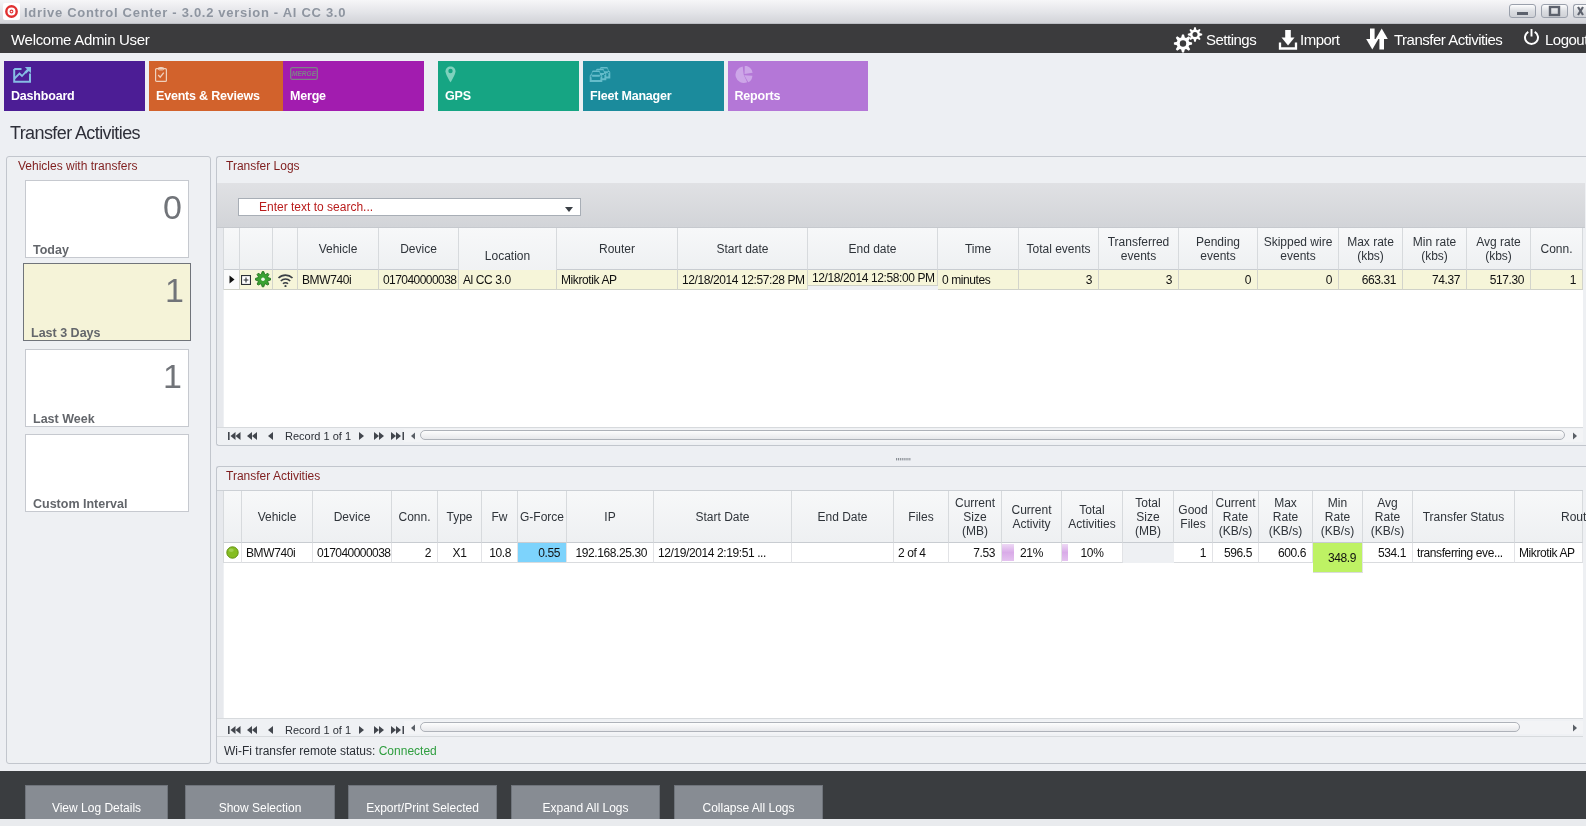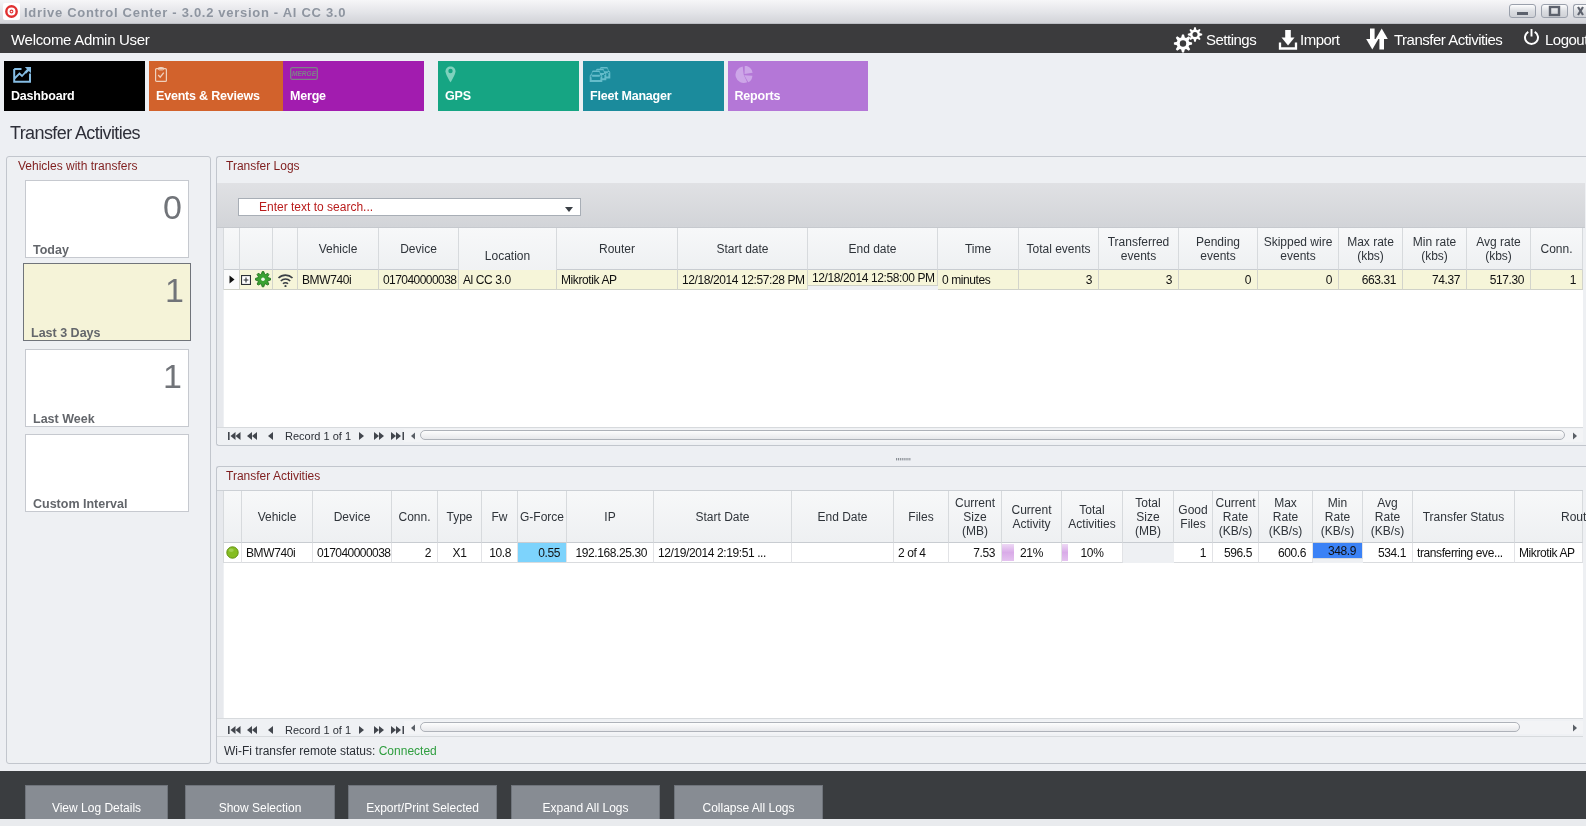--- a/index.html
+++ b/index.html
@@ -83,21 +83,21 @@
 <path d="M0.2 12 H12.4 L6.3 22.5 Z" fill="#fff"></path>
 <rect x="13.4" y="11.5" width="4.6" height="11" fill="#fff"></rect>
 <path d="M9.6 12 H21.8 L15.7 1.5 Z" fill="#fff"></path>
 </svg>
 <div class="abs mitem" style="left:1394px">Transfer Activities</div>
 <svg class="abs" style="left:1523px;top:29px" width="17" height="17" viewBox="0 0 17 17">
 <path d="M5.3 2.9 A 6.5 6.5 0 1 0 11.7 2.9" fill="none" stroke="#fff" stroke-width="2"></path>
 <rect x="7.55" y="0" width="1.9" height="7.5" fill="#fff"></rect>
 </svg>
 <div class="abs mitem" style="left:1545px">Logout</div>
-<div class="abs tile" style="left:4px;background:#000000">
+<div class="abs tile" style="left:4px;background:#4c1d95">
     <svg width="20" height="18" viewBox="0 0 20 18" style="position:absolute;left:9px;top:4px">
 <path d="M1.2 4 V16.8 H17 V8.5" fill="none" stroke="#86bde4" stroke-width="2"></path>
 <path d="M1.2 4 H8.5" stroke="#86bde4" stroke-width="2" fill="none"></path>
 <path d="M1.5 13.5 L6.5 8.5 L9 11 L15.5 4" fill="none" stroke="#86bde4" stroke-width="1.8"></path>
 <path d="M12.5 2.2 H17.8 V7.5" fill="none" stroke="#86bde4" stroke-width="0"></path>
 <path d="M11.8 2 L18 2 L18 8.2 L15.8 5.9 L13 8.7 L11.3 7 L14.1 4.2 Z" fill="#86bde4"></path>
 </svg>
     <div class="tlabel">Dashboard</div>
   </div>
 <div class="abs tile" style="left:149px;background:#d2622c">
@@ -334,21 +334,21 @@
     <span style="position:relative;margin:0 auto">21%</span>
   </div>
 <div class="abs td tc" style="left:1062px;top:543px;width:61px;height:20px;background:#fff;border-right:1px solid #e2e3e6;border-bottom:1px solid #d9dbde">
     <div style="position:absolute;left:0;top:1px;bottom:1px;width:10%;background:linear-gradient(#eed9f5,#d9abe8 50%,#e4c2ef)"></div>
     <span style="position:relative;margin:0 auto">10%</span>
   </div>
 <div class="abs td tr2" style="left:1174px;top:543px;width:51px;height:20px;background:#fff;border-right:1px solid #e2e3e6;border-bottom:6px solid #000000">15.19</div>
 <div class="abs td tr2" style="left:1174px;top:543px;width:39px;height:20px;background:#fff;border-right:1px solid #e2e3e6;border-bottom:1px solid #d9dbde">1</div>
 <div class="abs td tr2" style="left:1213px;top:543px;width:46px;height:20px;background:#fff;border-right:1px solid #e2e3e6;border-bottom:1px solid #d9dbde">596.5</div>
 <div class="abs td tr2" style="left:1259px;top:543px;width:54px;height:20px;background:#fff;border-right:1px solid #e2e3e6;border-bottom:1px solid #d9dbde">600.6</div>
-<div class="abs td tr2" style="left:1313px;top:543px;width:50px;height:16px;background:#3b82f6;border-right:1px solid #e2e3e6;border-bottom:1px solid #d9dbde">348.9</div>
+<div class="abs td tr2" style="left:1313px;top:543px;width:50px;height:30px;background:#bef264;border-right:1px solid #e2e3e6;border-bottom:1px solid #d9dbde">348.9</div>
 <div class="abs td tr2" style="left:1363px;top:543px;width:50px;height:20px;background:#fff;border-right:1px solid #e2e3e6;border-bottom:1px solid #d9dbde">534.1</div>
 <div class="abs td tl" style="left:1413px;top:543px;width:102px;height:20px;background:#fff;border-right:1px solid #e2e3e6;border-bottom:1px solid #d9dbde">transferring eve...</div>
 <div class="abs td tl" style="left:1515px;top:543px;width:68px;height:20px;background:#fff;border-right:1px solid #e2e3e6;border-bottom:1px solid #d9dbde">Mikrotik AP</div>
 <div class="abs" style="left:217px;top:718px;width:1366px;height:19px;background:#eff1f4;border-top:1px solid #d7dadd;border-bottom:1px solid #d7dadd"></div>
 <div class="abs" style="left:228px;top:726px">
     <svg width="180" height="9" viewBox="0 0 180 9">
       <rect x="0" y="0" width="1.6" height="8" fill="#42464d"></rect>
       <path d="M7.5 0 L2.5 4 L7.5 8 Z" fill="#42464d"></path>
       <path d="M12.5 0 L7.5 4 L12.5 8 Z" fill="#42464d"></path>
       <path d="M24 0 L19 4 L24 8 Z" fill="#42464d"></path>

